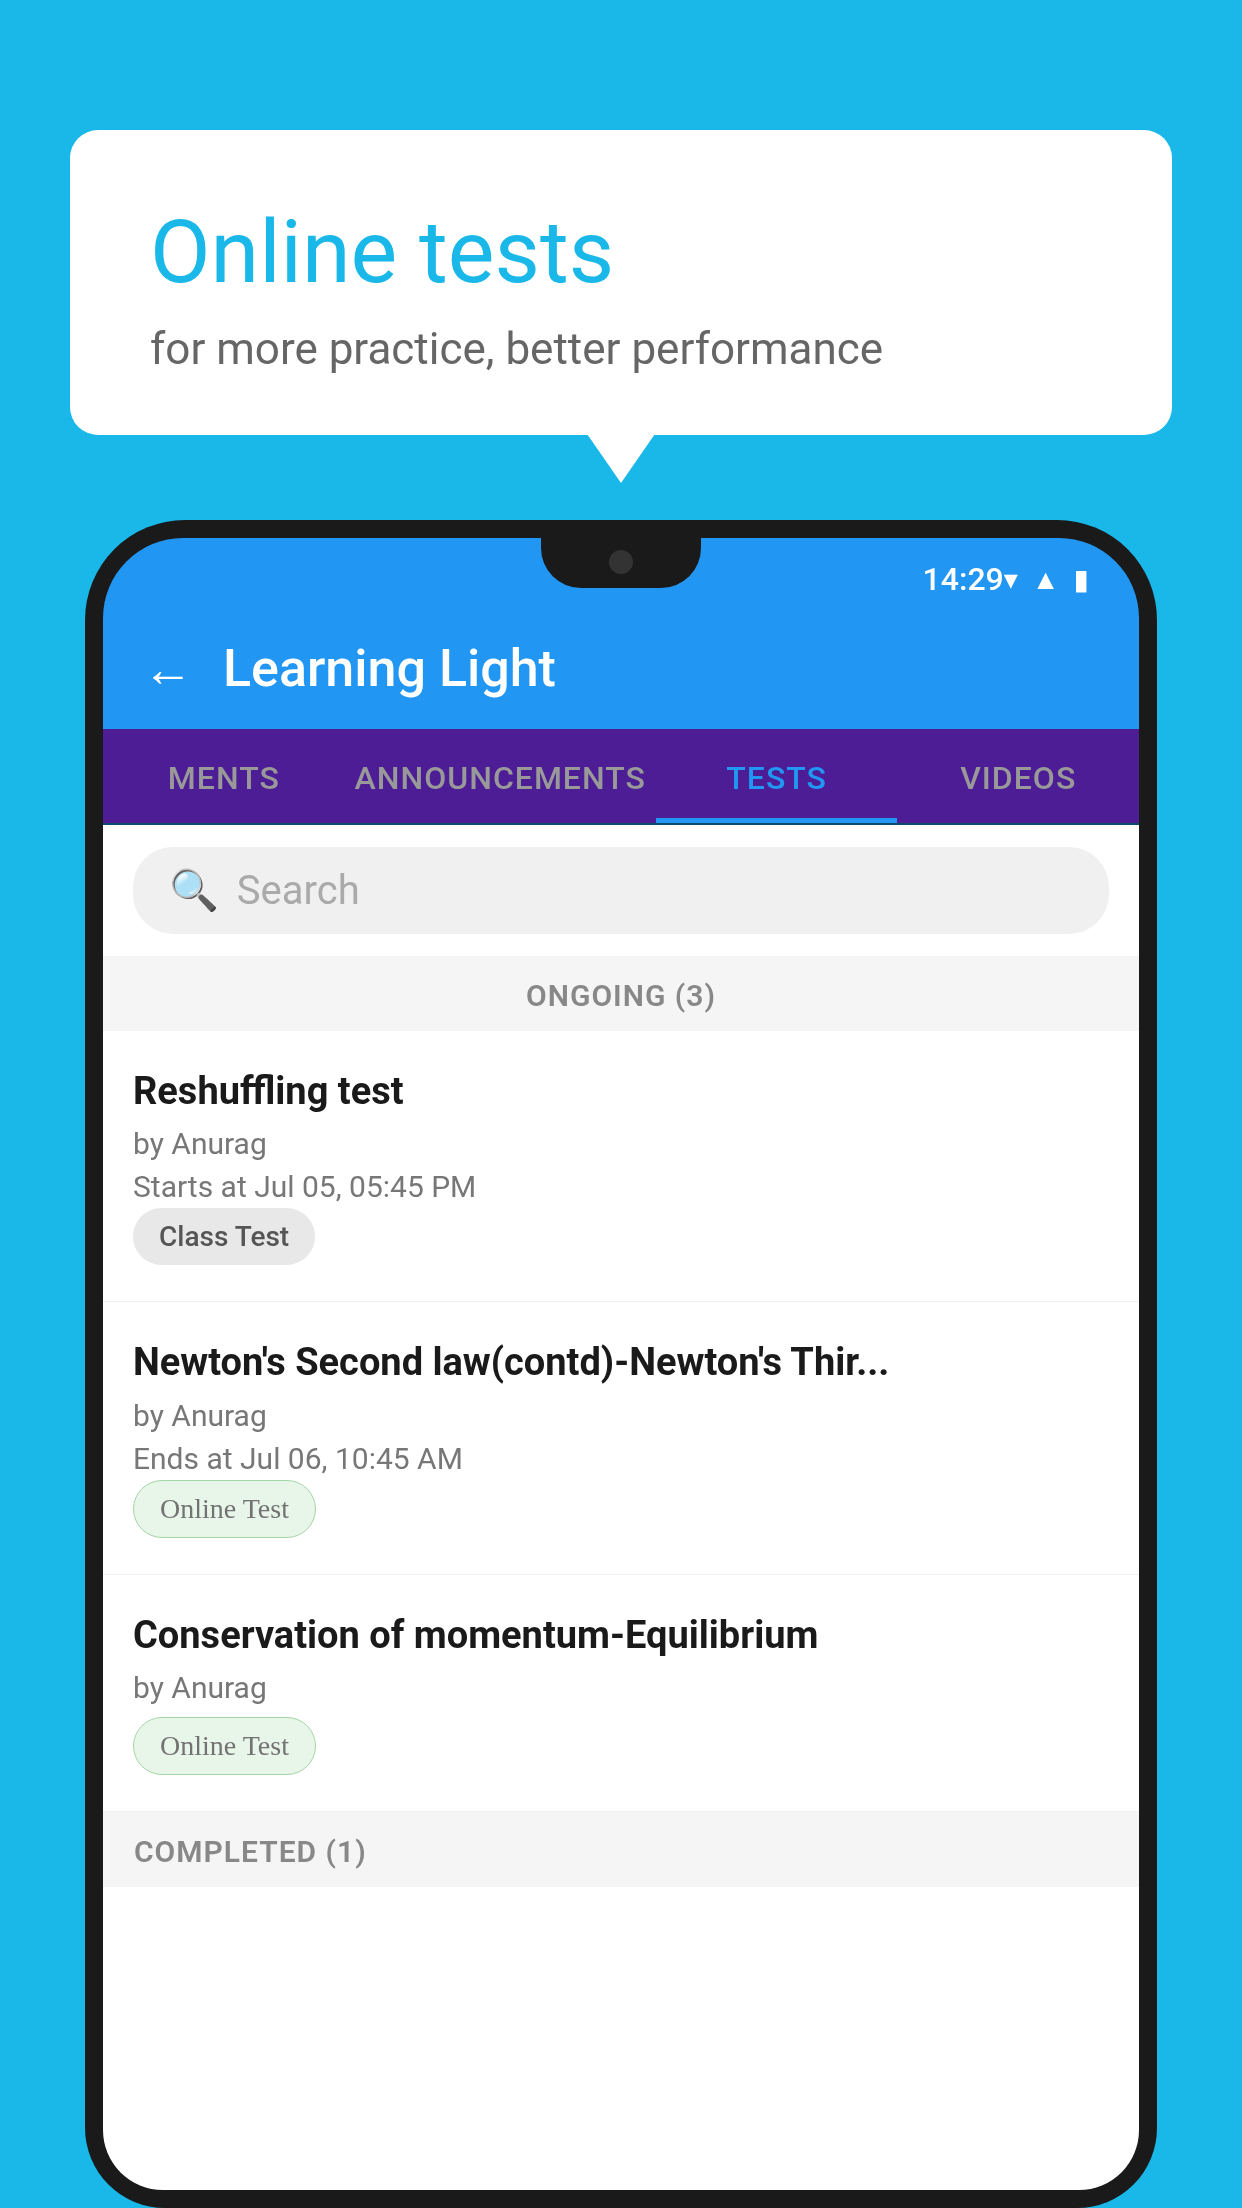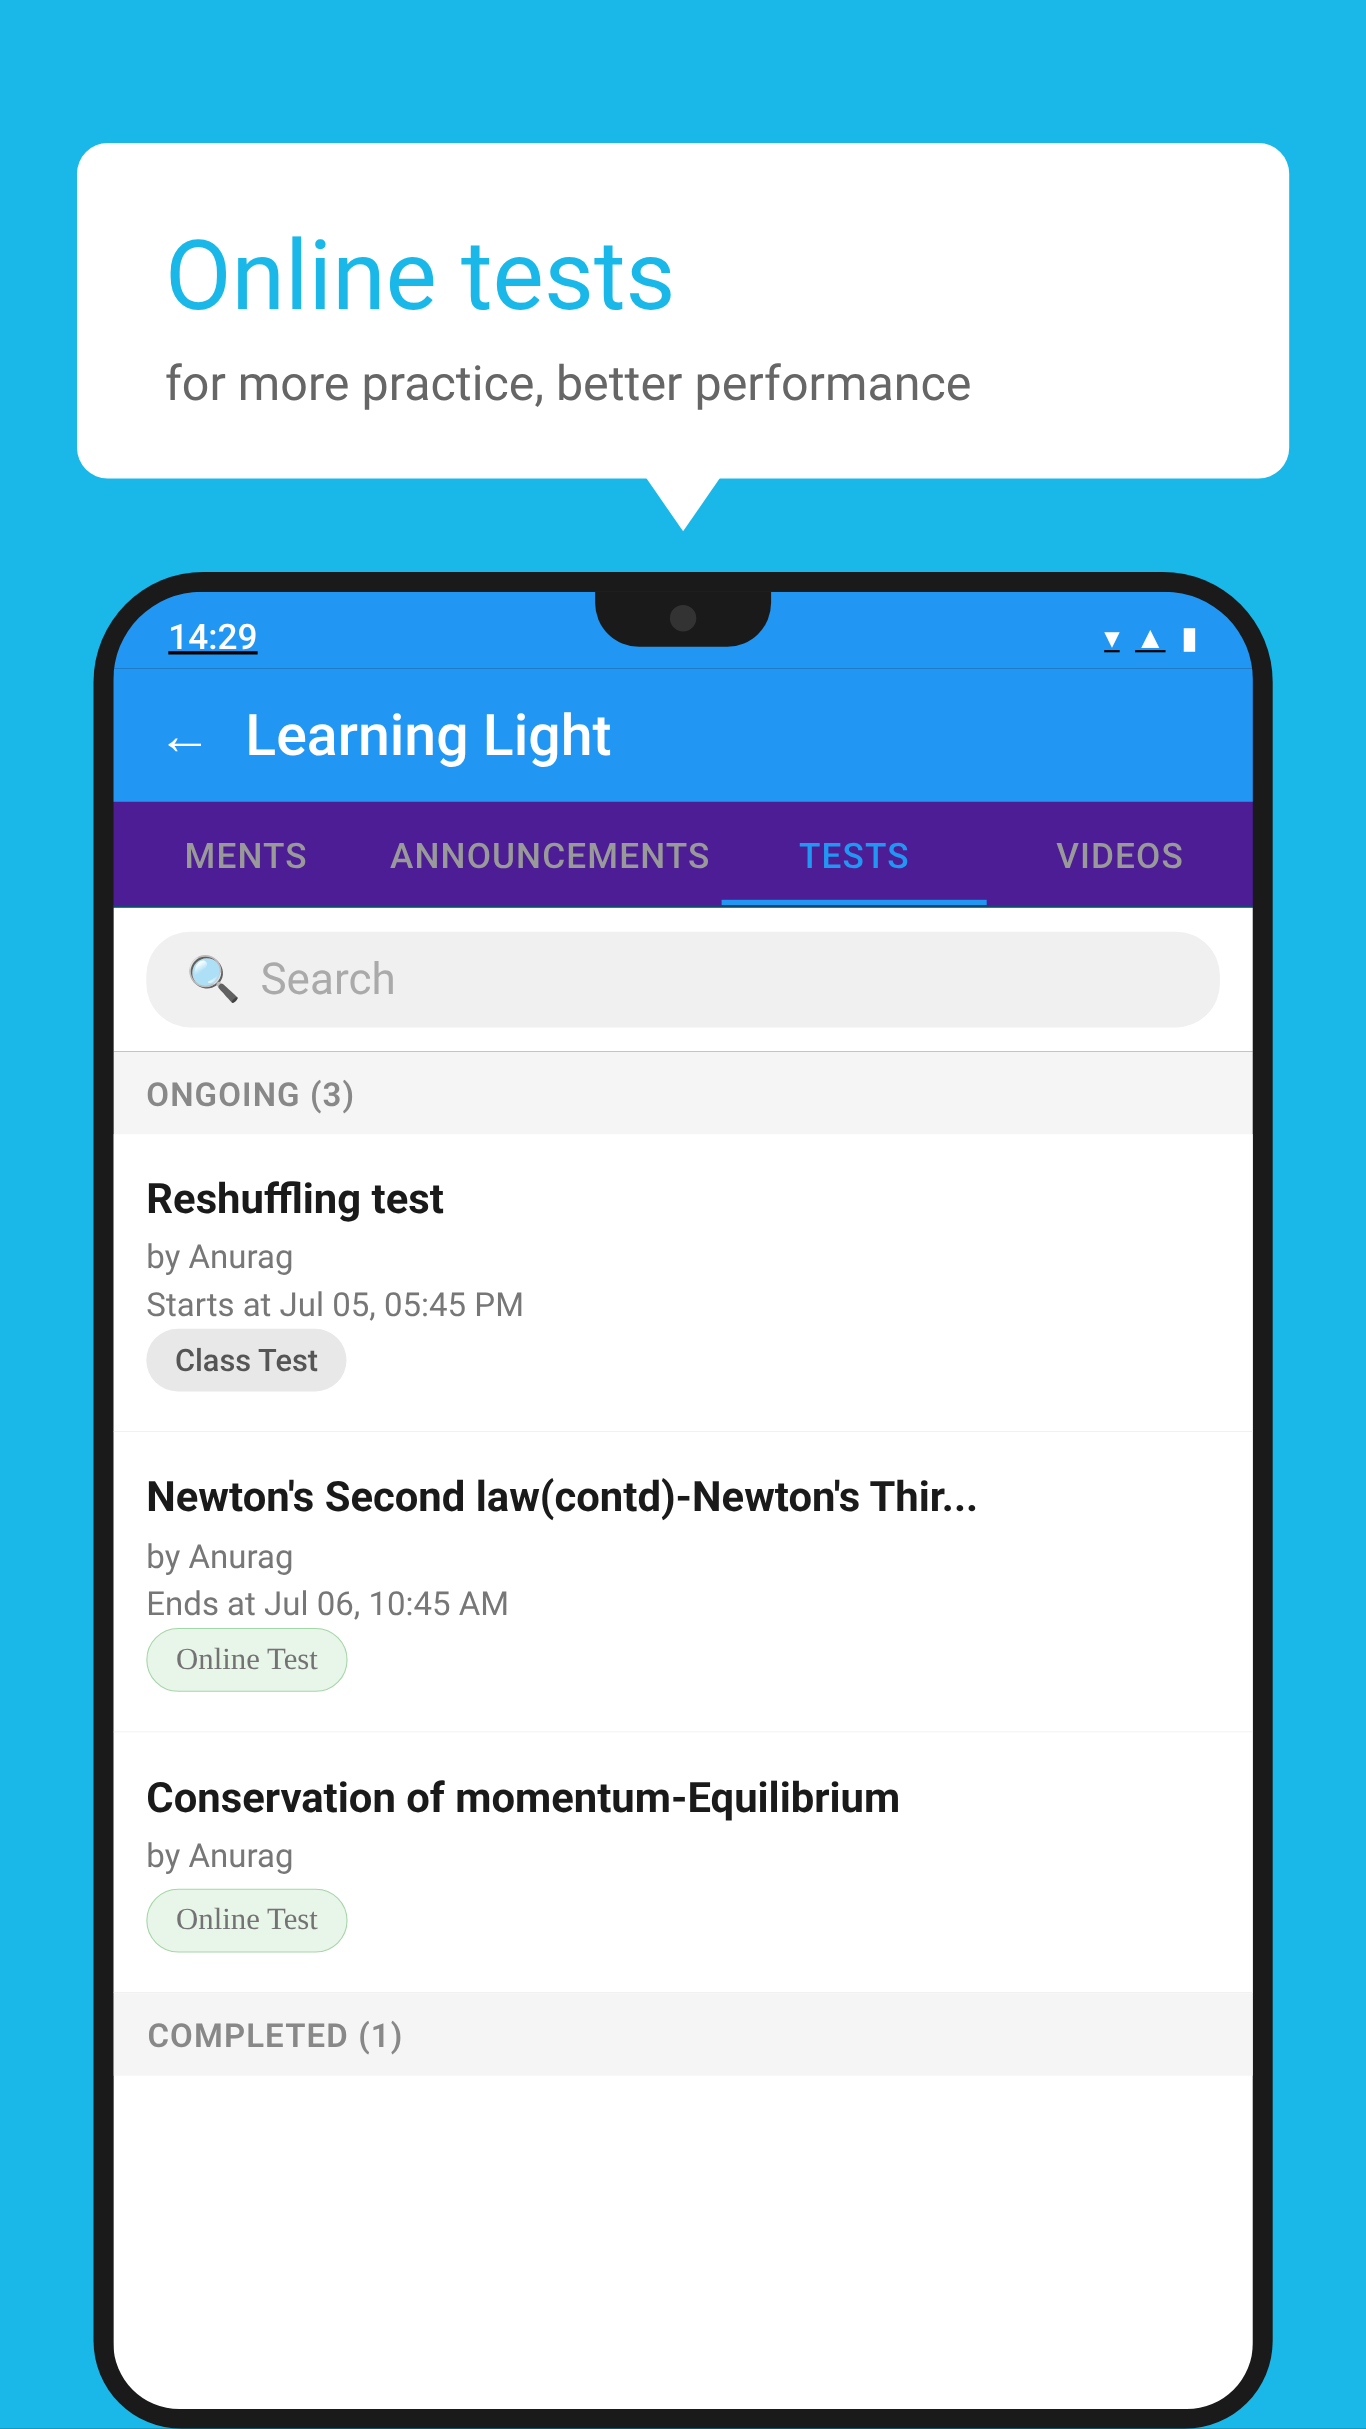--- a/index.html
+++ b/index.html
@@ -73,27 +73,26 @@
       border-radius: 100px 100px 80px 80px;
       padding: 18px;
       width: 100%;
       height: 100%;
       position: relative;
     }
 
     
     .phone-top-bar {
       display: flex;
-      justify-content: space-between;
+      justify-content: flex-end;
       align-items: center;
       padding: 22px 50px 10px;
       background: #2196f3;
       border-radius: 80px 80px 0 0;
       position: relative;
-      text-decoration: underline;
     }
 
     .phone-notch {
       position: absolute;
       top: 0;
       left: 50%;
       transform: translateX(-50%);
       width: 160px;
       height: 50px;
       background: #1a1a1a;
@@ -214,20 +213,21 @@
 
     .search-text {
       color: #aaa;
       font-size: 40px;
     }
 
     
     .section-header {
       padding: 22px 30px 18px;
       background: #f5f5f5;
+      text-align: center;
     }
 
     .section-label {
       font-size: 30px;
       color: #888;
       font-weight: 600;
       letter-spacing: 1px;
     }
 
     

